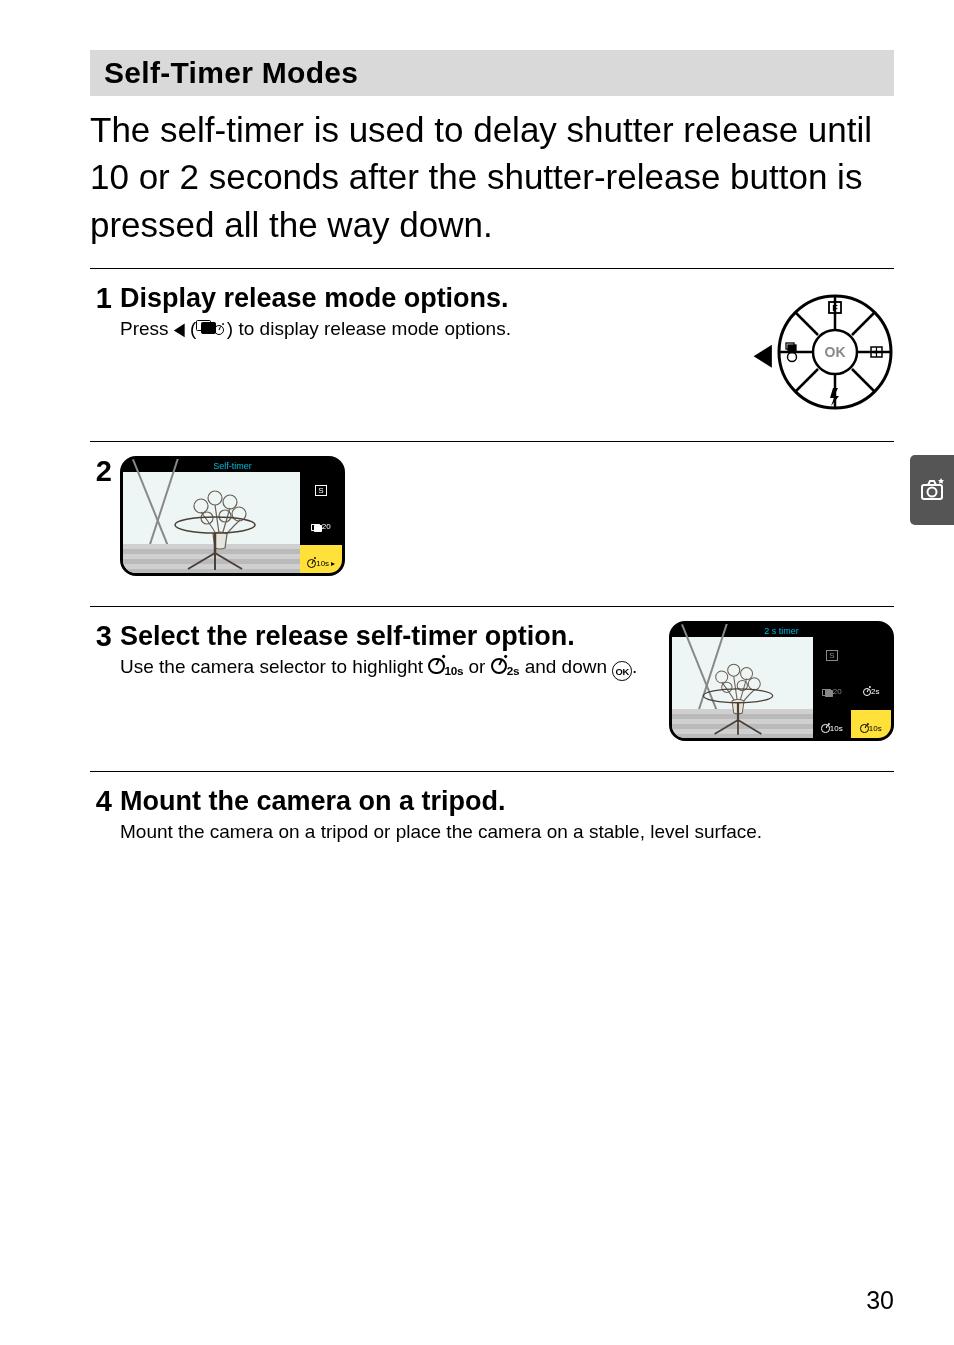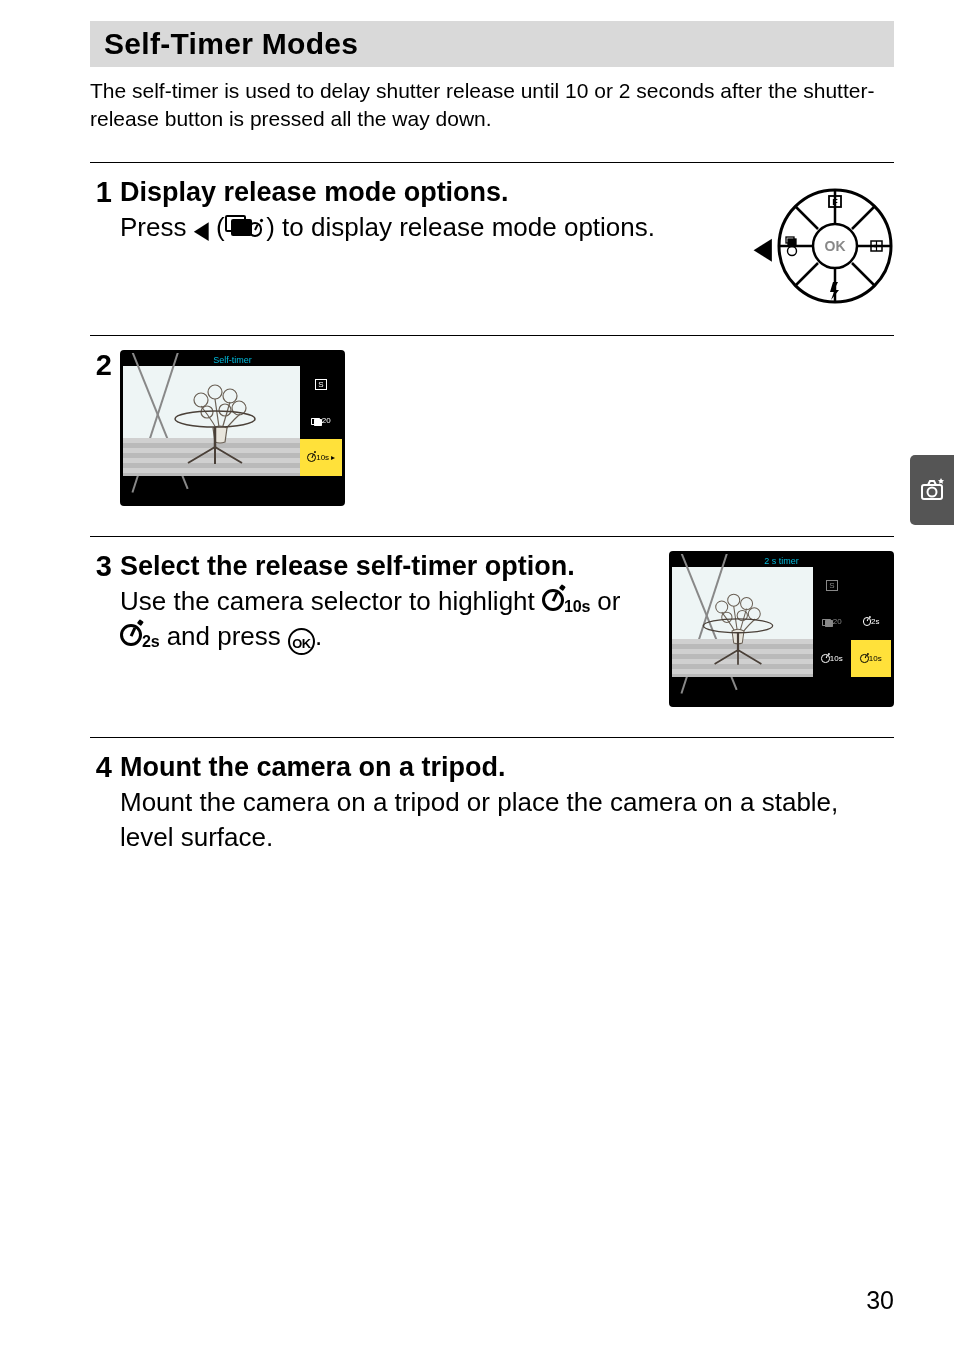--- a/index.html
+++ b/index.html
@@ -5,36 +5,36 @@
   * { box-sizing: border-box; margin: 0; padding: 0; }
   body {
     font-family: "Segoe UI", "Helvetica Neue", Arial, sans-serif;
     background: #fff;
     width: 954px;
     height: 1345px;
     position: relative;
     color: #000;
   }
   .page {
-    padding: 21px 60px 40px 90px;
+    padding: 50px 60px 40px 90px;
     position: relative;
     height: 100%;
   }
   .section-header {
     background: #d9d9d9;
     font-weight: 700;
     font-size: 30px;
     padding: 6px 14px;
     margin-bottom: 10px;
     letter-spacing: 0.3px;
   }
   .intro-text {
-    font-size: 21px;
+    font-size: 35px;
     line-height: 1.35;
-    margin-bottom: 28px;
+    margin-bottom: 20px;
   }
   .step {
     border-top: 1.5px solid #000;
     padding: 14px 0 30px 0;
     display: flex;
     gap: 8px;
   }
   .stepnum {
     font-weight: 700;
     font-size: 29px;
@@ -44,21 +44,21 @@
   }
   .stepbody {
     flex: 1;
   }
   .steptitle {
     font-weight: 700;
     font-size: 27px;
     margin-bottom: 2px;
   }
   .steptext {
-    font-size: 26px;
+    font-size: 19px;
     line-height: 1.35;
   }
   .step-row {
     display: flex;
     align-items: flex-start;
     gap: 20px;
   }
   .step-text-left {
     flex: 1 1 auto;
   }
@@ -67,23 +67,23 @@
     display: flex;
     align-items: center;
     gap: 4px;
     padding-top: 10px;
   }
   .arrow-left-big {
     font-size: 32px;
   }
   .screenshot {
     width: 225px;
-    height: 156px;
+    height: 120px;
     border: 3px solid #000;
-    border-radius: 4px;
+    border-radius: 16px;
     background: #000;
     position: relative;
     overflow: hidden;
     flex: 0 0 225px;
   }
   .screenshot-titlebar {
     width: 100%;
     background: #000;
     color: #0bd;
     font-size: 9px;
@@ -409,21 +409,21 @@
     </div>
   </div>
 
   <div class="step">
     <div class="stepnum">3</div>
     <div class="stepbody">
       <div class="step-row">
         <div class="step-text-left">
           <div class="steptitle">Select the release self-timer option.</div>
           <div class="steptext">
-            <span>Use the camera selector to highlight </span><span class="icon-timer"><i></i></span><span class="sub10s">10s</span><span> or </span><span class="icon-timer"><i></i></span><span class="sub2s">2s</span><span> and press </span><span class="ok-btn"></span><span>.</span>
+            <span>Use the camera selector to highlight </span><span class="icon-timer"><i></i></span><span class="sub10s">10s</span><span> or </span><span class="icon-timer"><i></i></span><span class="sub2s">2s</span><span> and down </span><span class="ok-btn"></span><span>.</span>
           </div>
         </div>
         <div class="screenshot">
           <div class="screenshot-titlebar">2 s timer</div>
           <div class="screenshot-main">
             <div class="scene-area">
               <div class="back-wall"></div>
               <div class="cross-line1"></div>
               <div class="cross-line2"></div>
               <div class="stripe-floor"></div>

